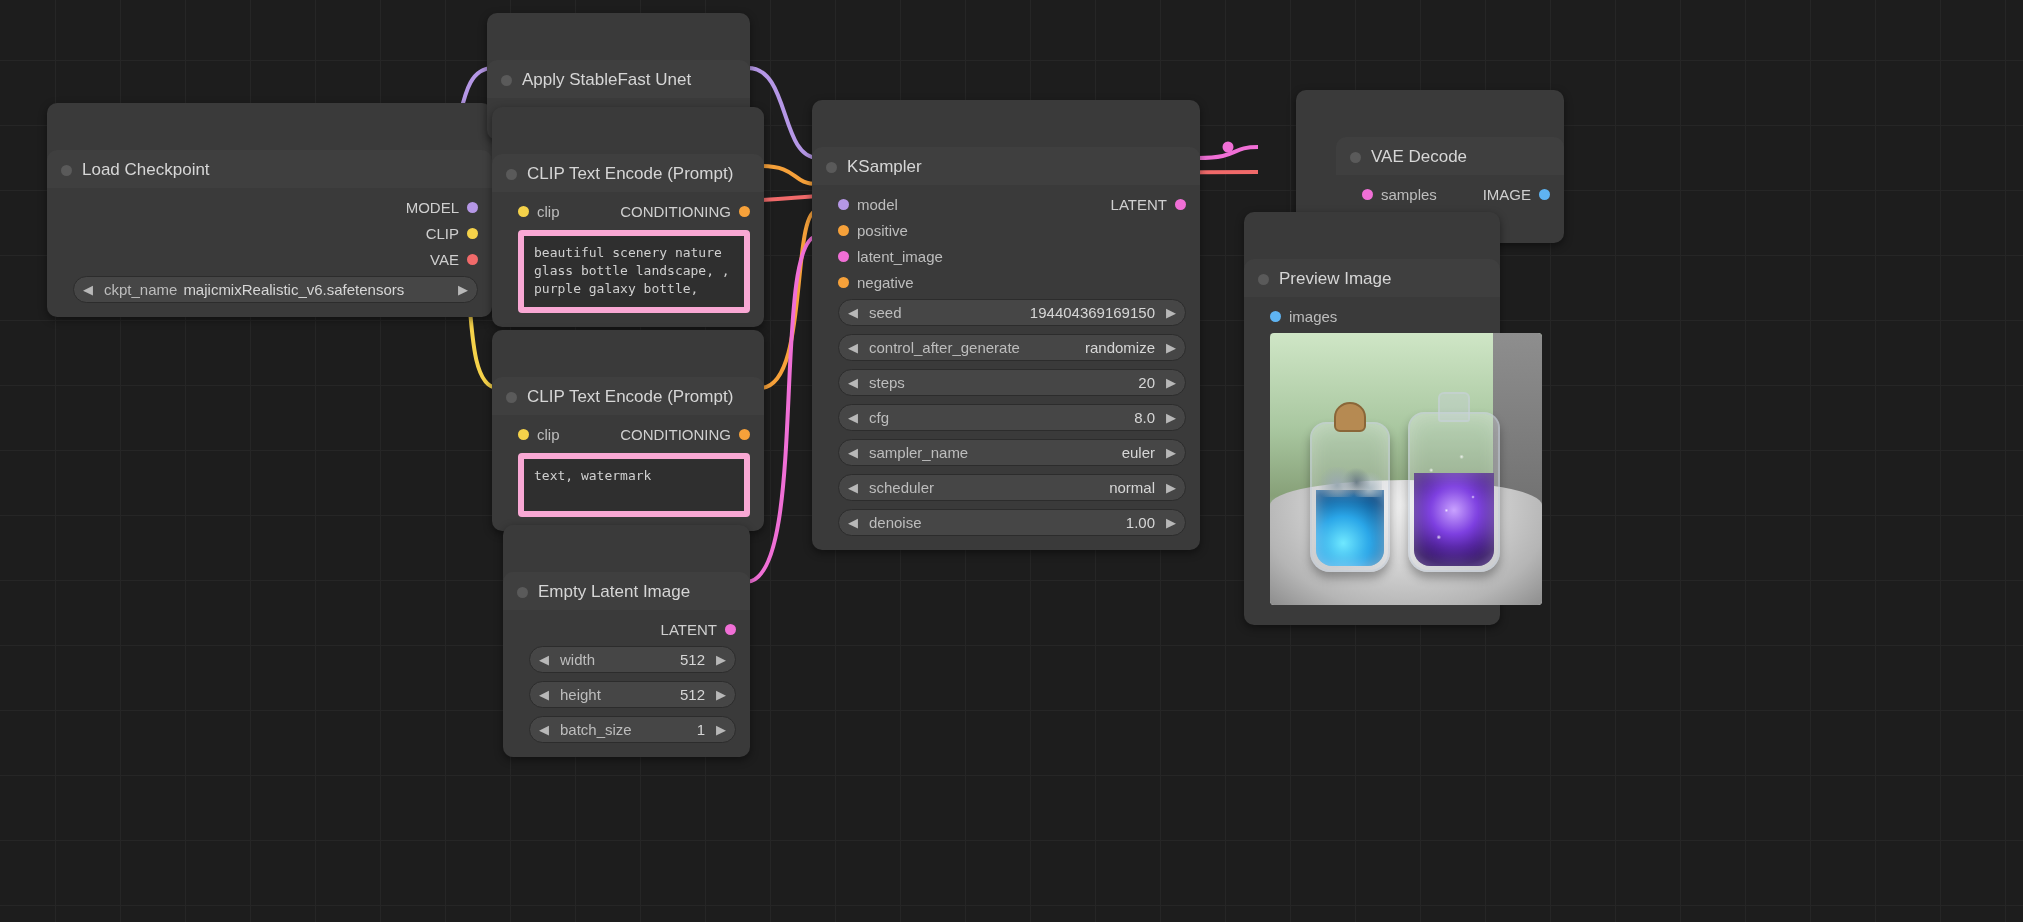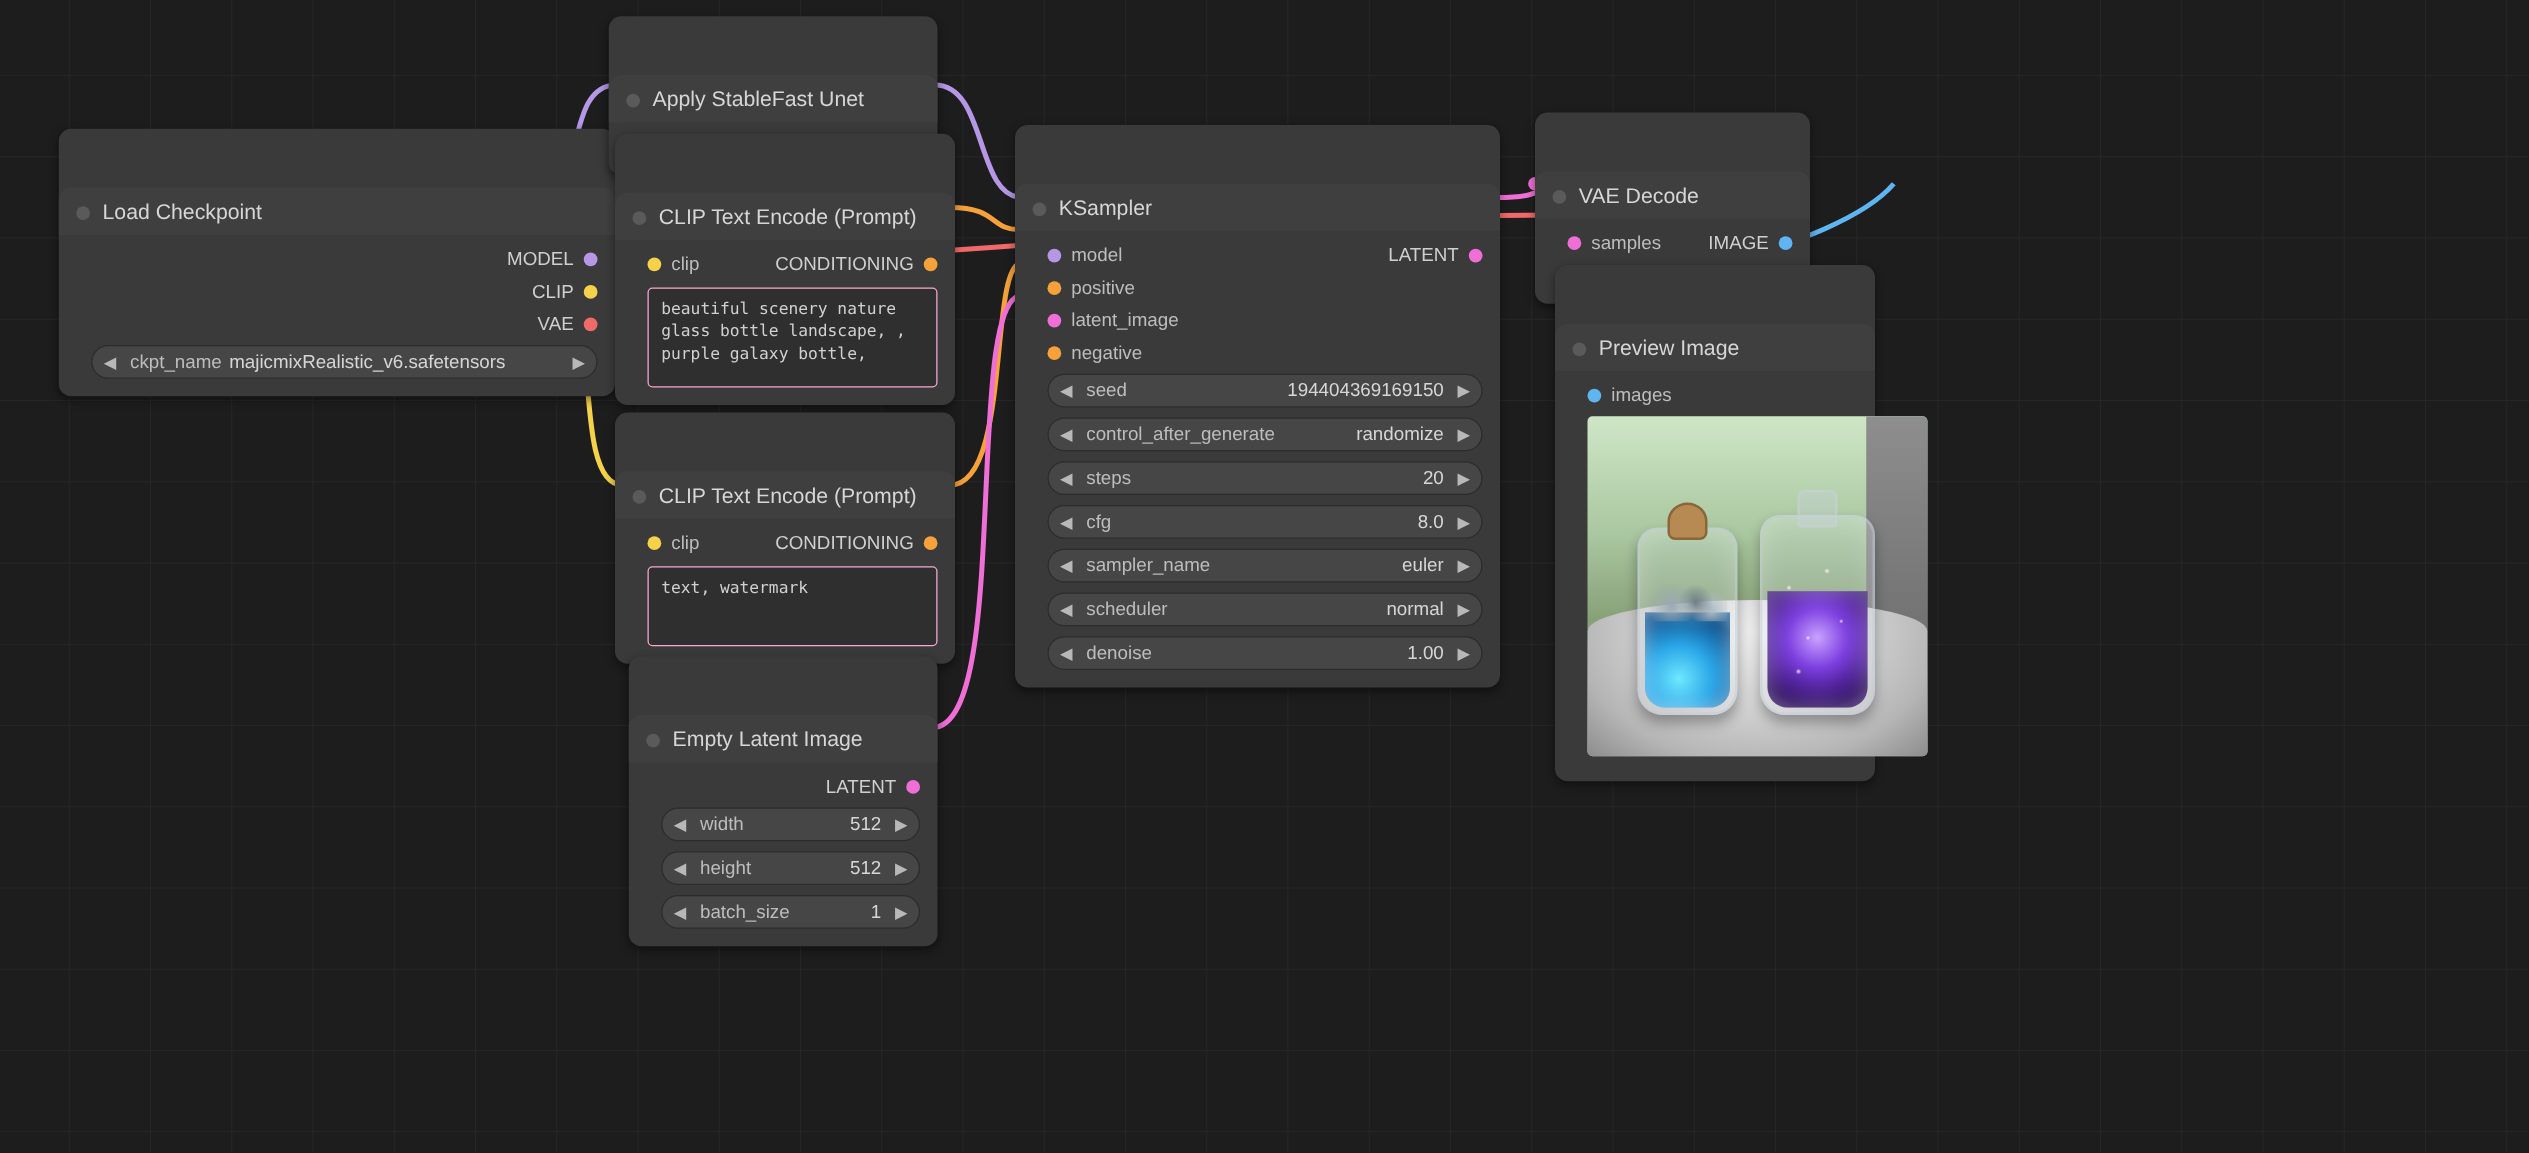--- a/index.html
+++ b/index.html
@@ -92,21 +92,21 @@
     color: #bdbdbd;
     font-size: 15px;
     gap: 6px;
   }
   .widget .arrow { font-size: 13px; color: #b8b8b8; cursor: pointer; padding: 0 3px; user-select: none; }
   .widget .wlabel { flex: 0 0 auto; margin-left: 2px; }
   .widget .wvalue { flex: 1; text-align: right; margin-right: 2px; color: #d6d6d6; overflow: hidden; white-space: nowrap; }
   .textarea {
     margin: 6px 14px 4px 14px;
     background: #2f2f2f;
-    border: 1px solid #f9a8d4;
+    border: 6px solid #f9a8d4;
     border-radius: 4px;
     padding: 8px 10px;
     color: #d0d0d0;
     font-family: "Menlo","Consolas",monospace;
     font-size: 13px;
     line-height: 1.4;
     white-space: pre-wrap;
     min-height: 80px;
   }
   .preview-img {
@@ -436,21 +436,21 @@
         <div class="widget">
           <span class="arrow">◀</span>
           <span class="wlabel">denoise</span>
           <span class="wvalue">1.00</span>
           <span class="arrow">▶</span>
         </div>
       </div>
   </div>
 </div>
 
-<div class="node" style="left:1228px; top:90px; width:220px;">
+<div class="node" style="left:1296px; top:90px; width:268px;padding-left:40px;">
   <div class="node-header">
     <span class="dot"></span>
     <span class="node-title">VAE Decode</span>
   </div>
   <div class="node-body">
     <div class="slot-row">
       <span class="slot-left">
           <span class="port c-latent"></span>
           <span class="slot-label">samples</span>
         </span>

